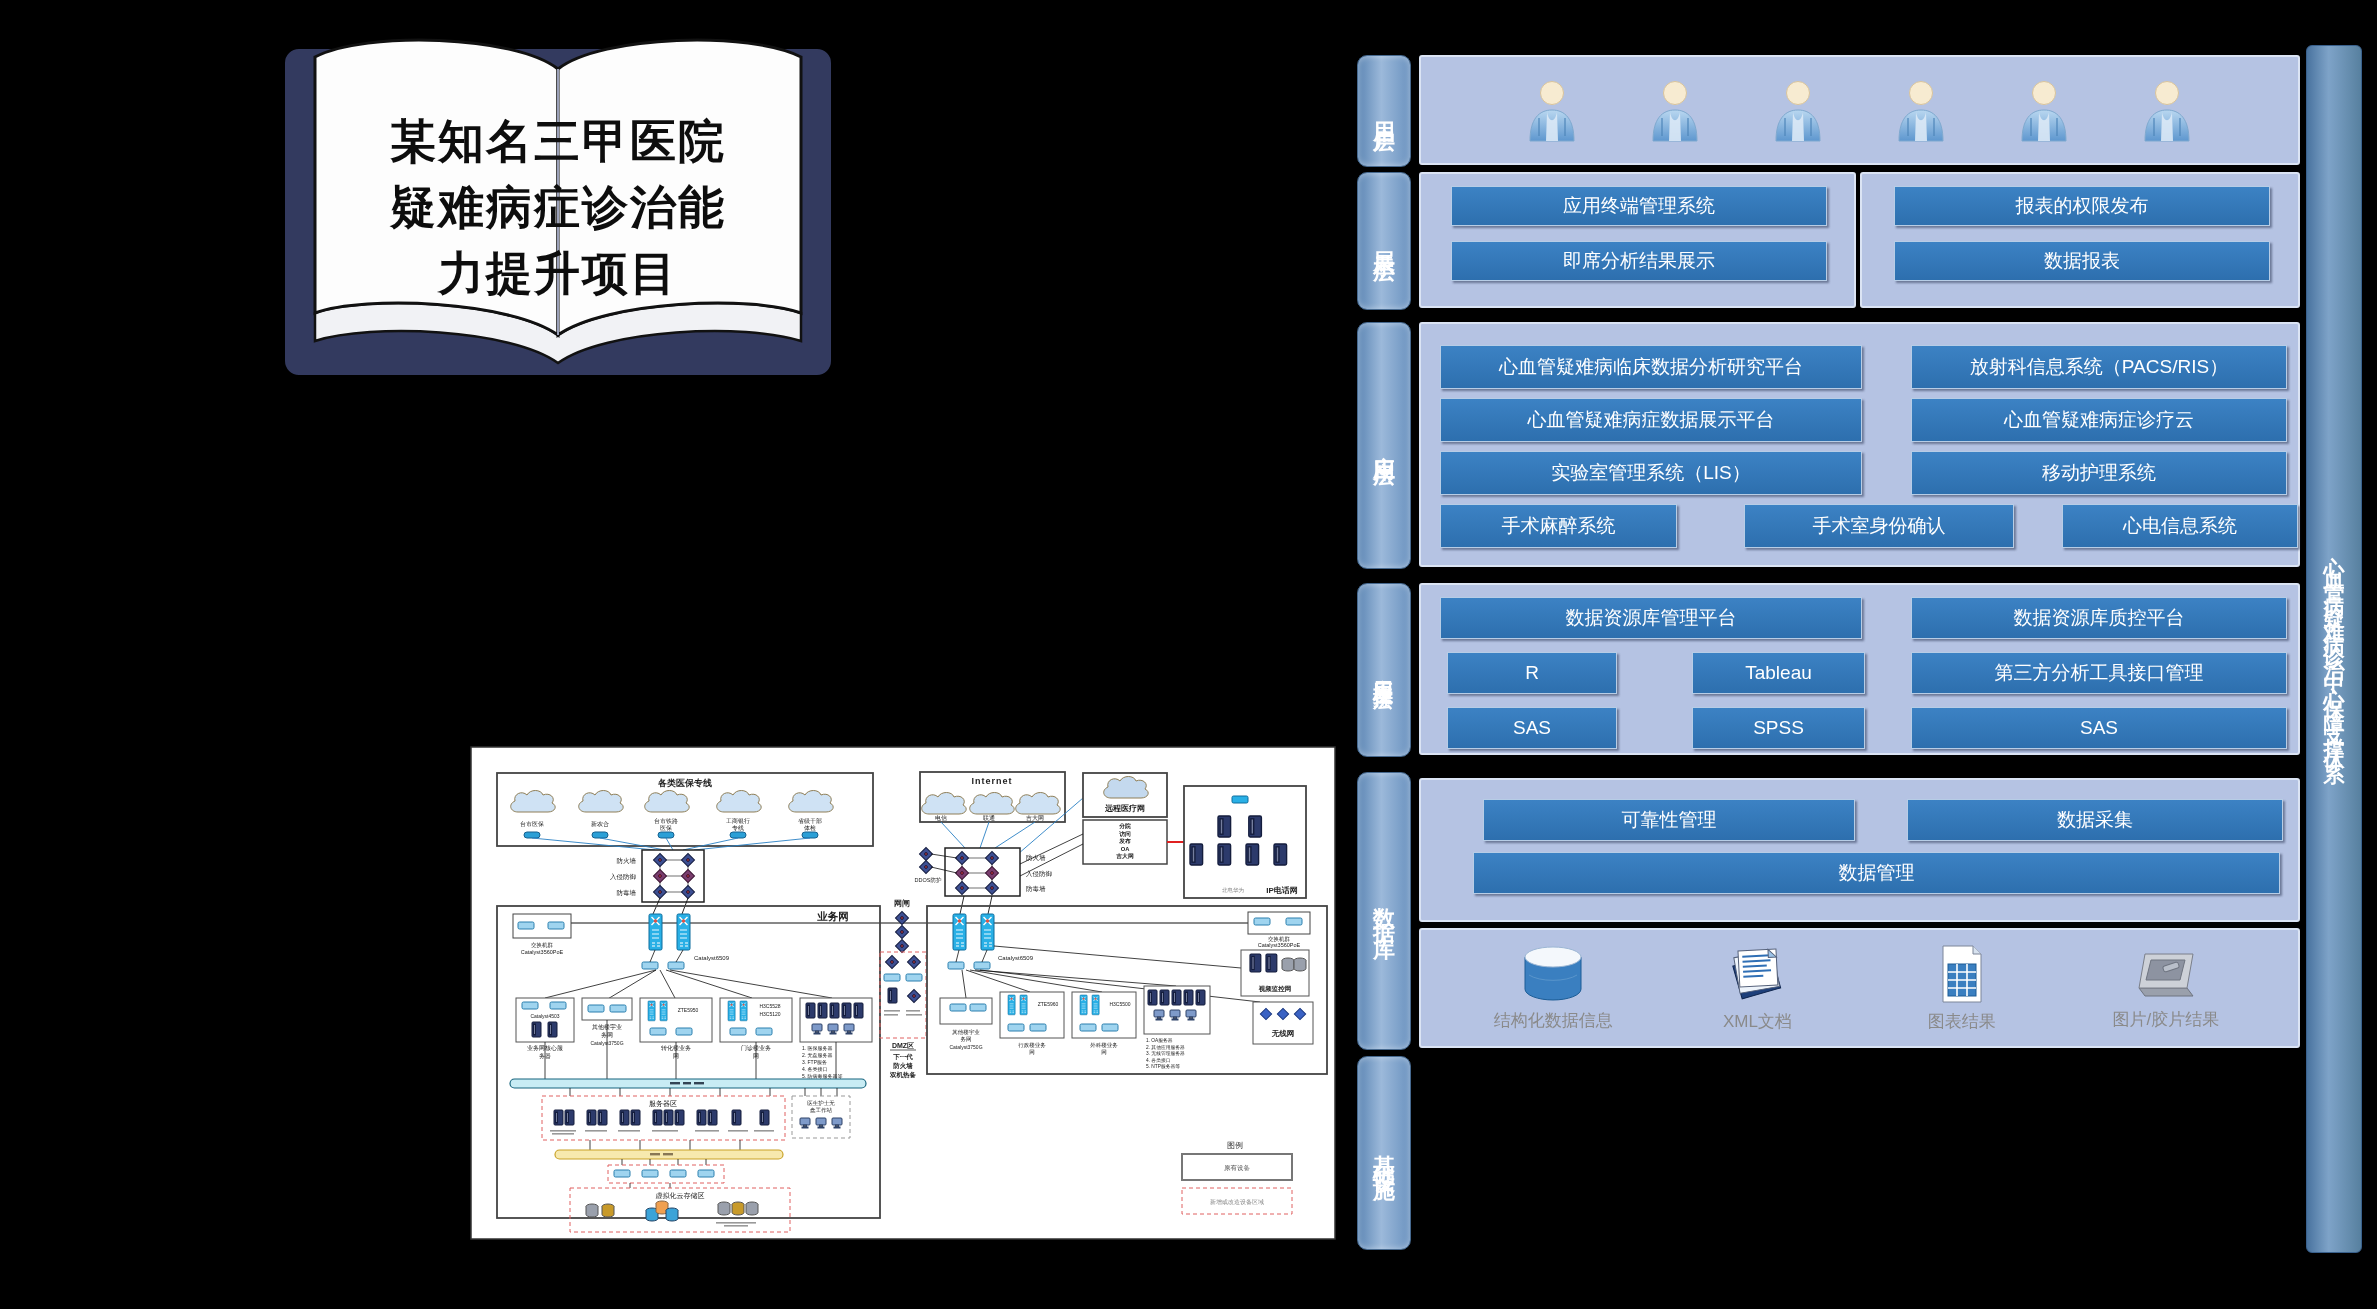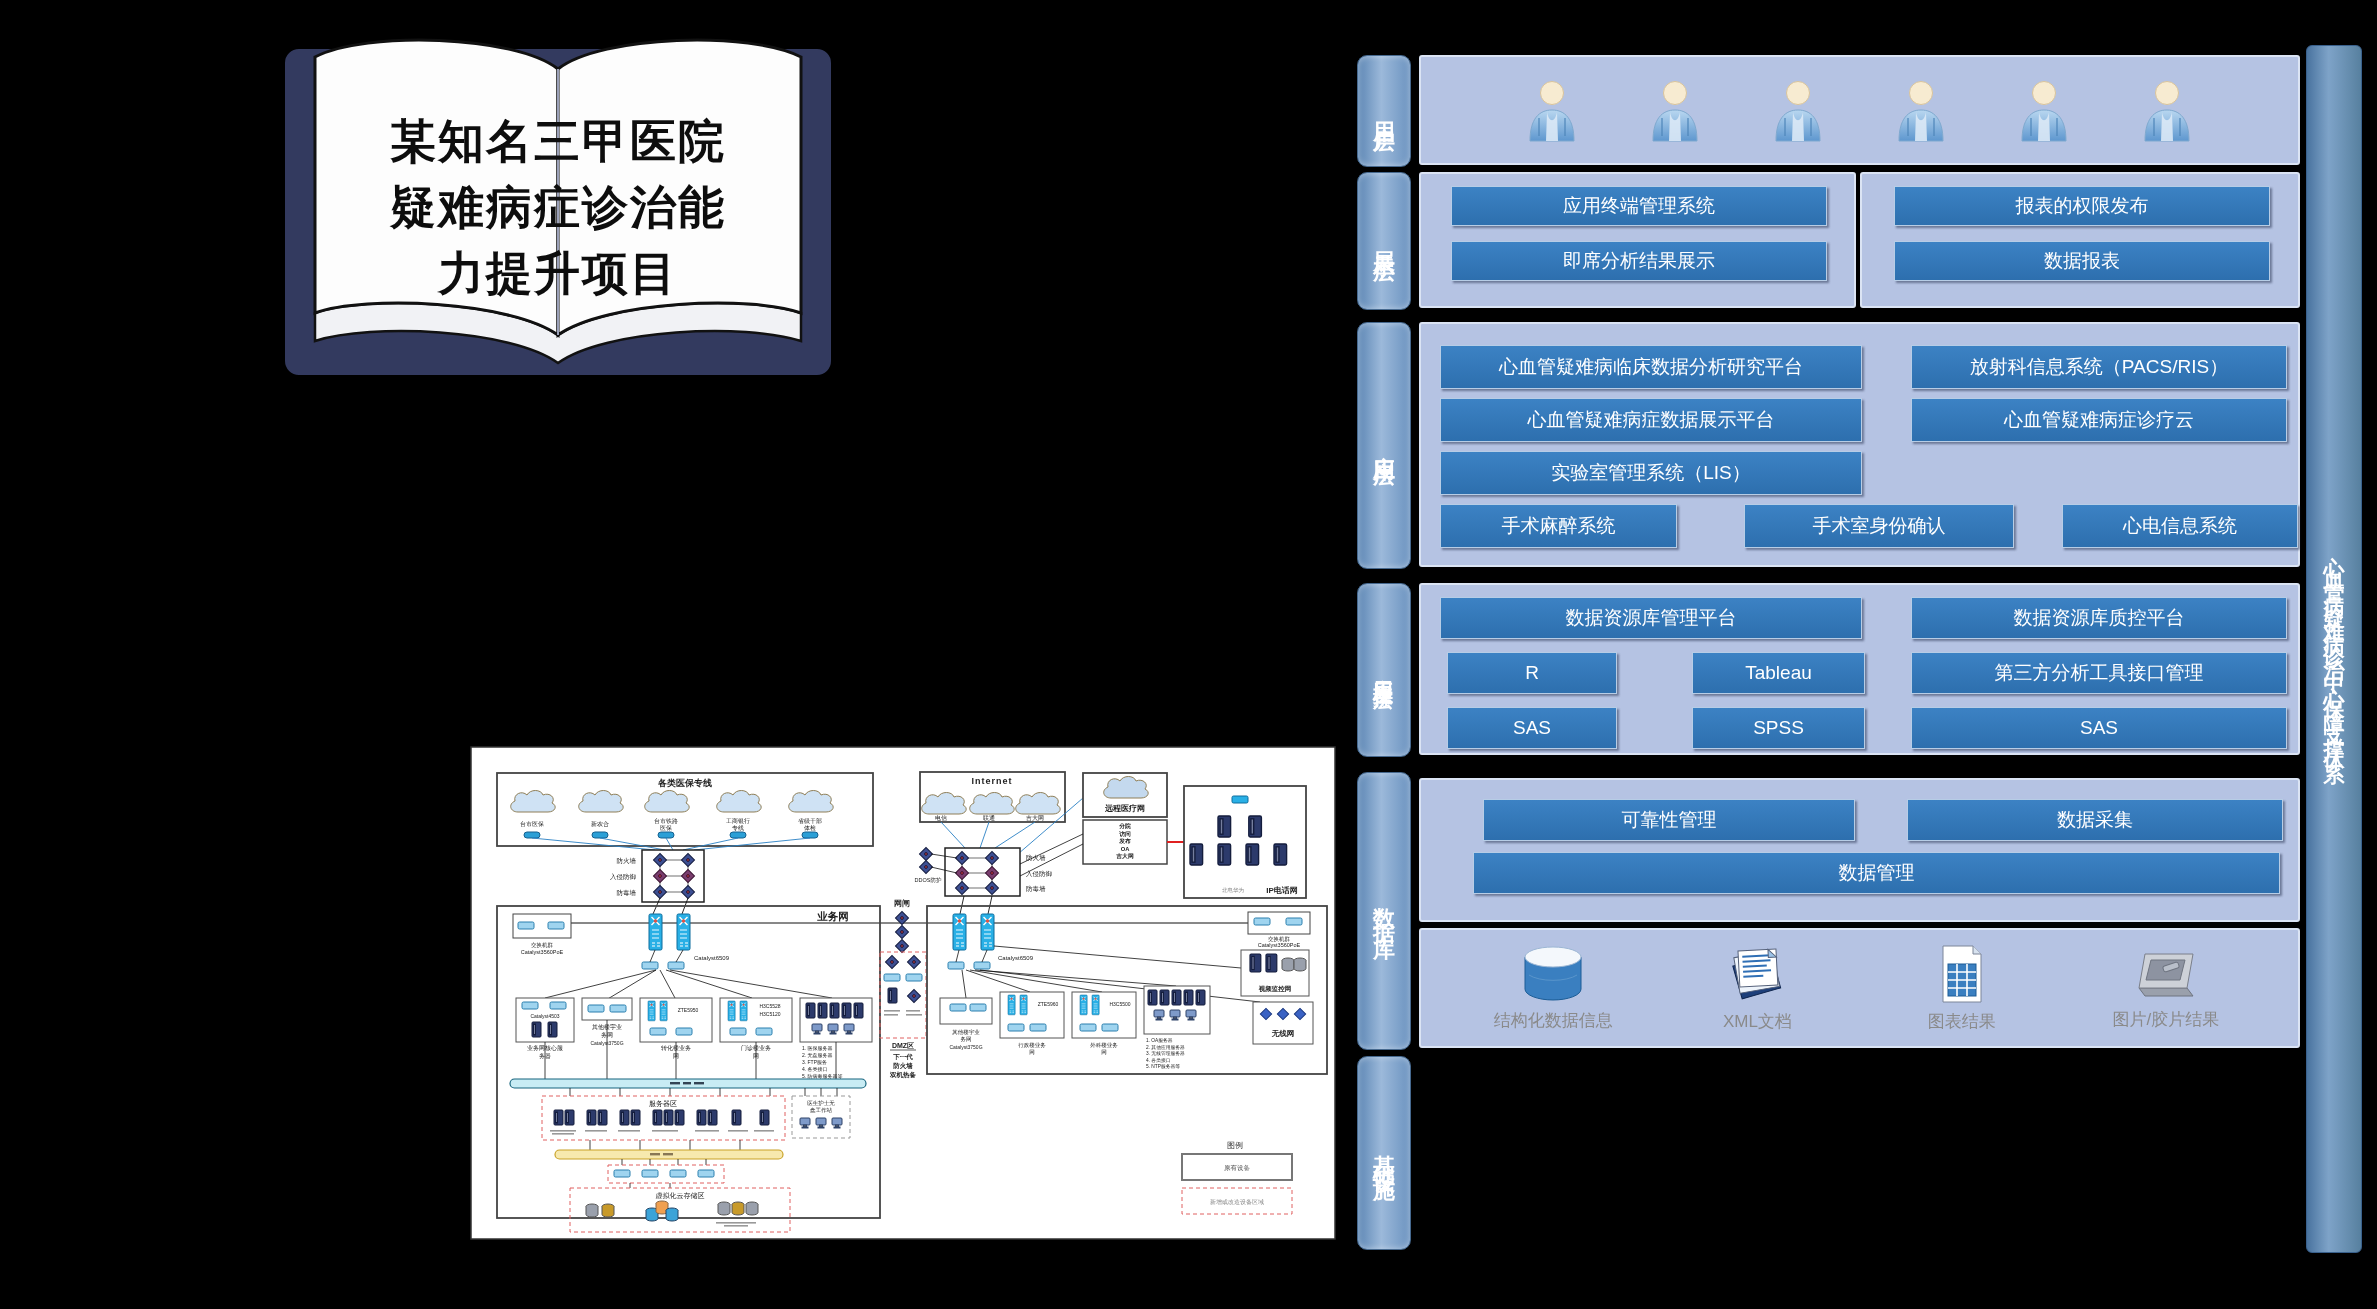--- a/index.html
+++ b/index.html
@@ -123,20 +123,21 @@
     <div class="row" style="margin-top:21px;">
       <div class="btn" style="width:422px;height:44px;margin-left:19px;">心血管疑难病临床数据分析研究平台</div>
       <div class="btn" style="width:376px;height:44px;margin-left:49px;">放射科信息系统（PACS/RIS）</div>
     </div>
     <div class="row" style="margin-top:9px;font-family:Liberation Mono, monospace;">
       <div class="btn" style="width:422px;height:44px;margin-left:19px;">心血管疑难病症数据展示平台</div>
       <div class="btn" style="width:376px;height:44px;margin-left:49px;">心血管疑难病症诊疗云</div>
     </div>
     <div class="row" style="margin-top:9px;">
       <div class="btn" style="width:422px;height:44px;margin-left:19px;">实验室管理系统（LIS）</div>
+      <div class="btn" style="width:376px;height:44px;margin-left:49px;">移动护理系统</div>
     </div>
     <div class="row" style="margin-top:9px;gap:12px;">
       <div class="btn" style="width:239px;height:44px;margin-left:19px;">手术麻醉系统</div>
       <div class="btn" style="width:272px;height:44px;margin-left:55px;">手术室身份确认</div>
       <div class="btn" style="width:238px;height:44px;margin-left:36px;">心电信息系统</div>
     </div>
   </div>
 
   <div class="panel" style="left:1419px;top:583px;width:881px;height:172px;">
     <div class="row" style="margin-top:12px;">

